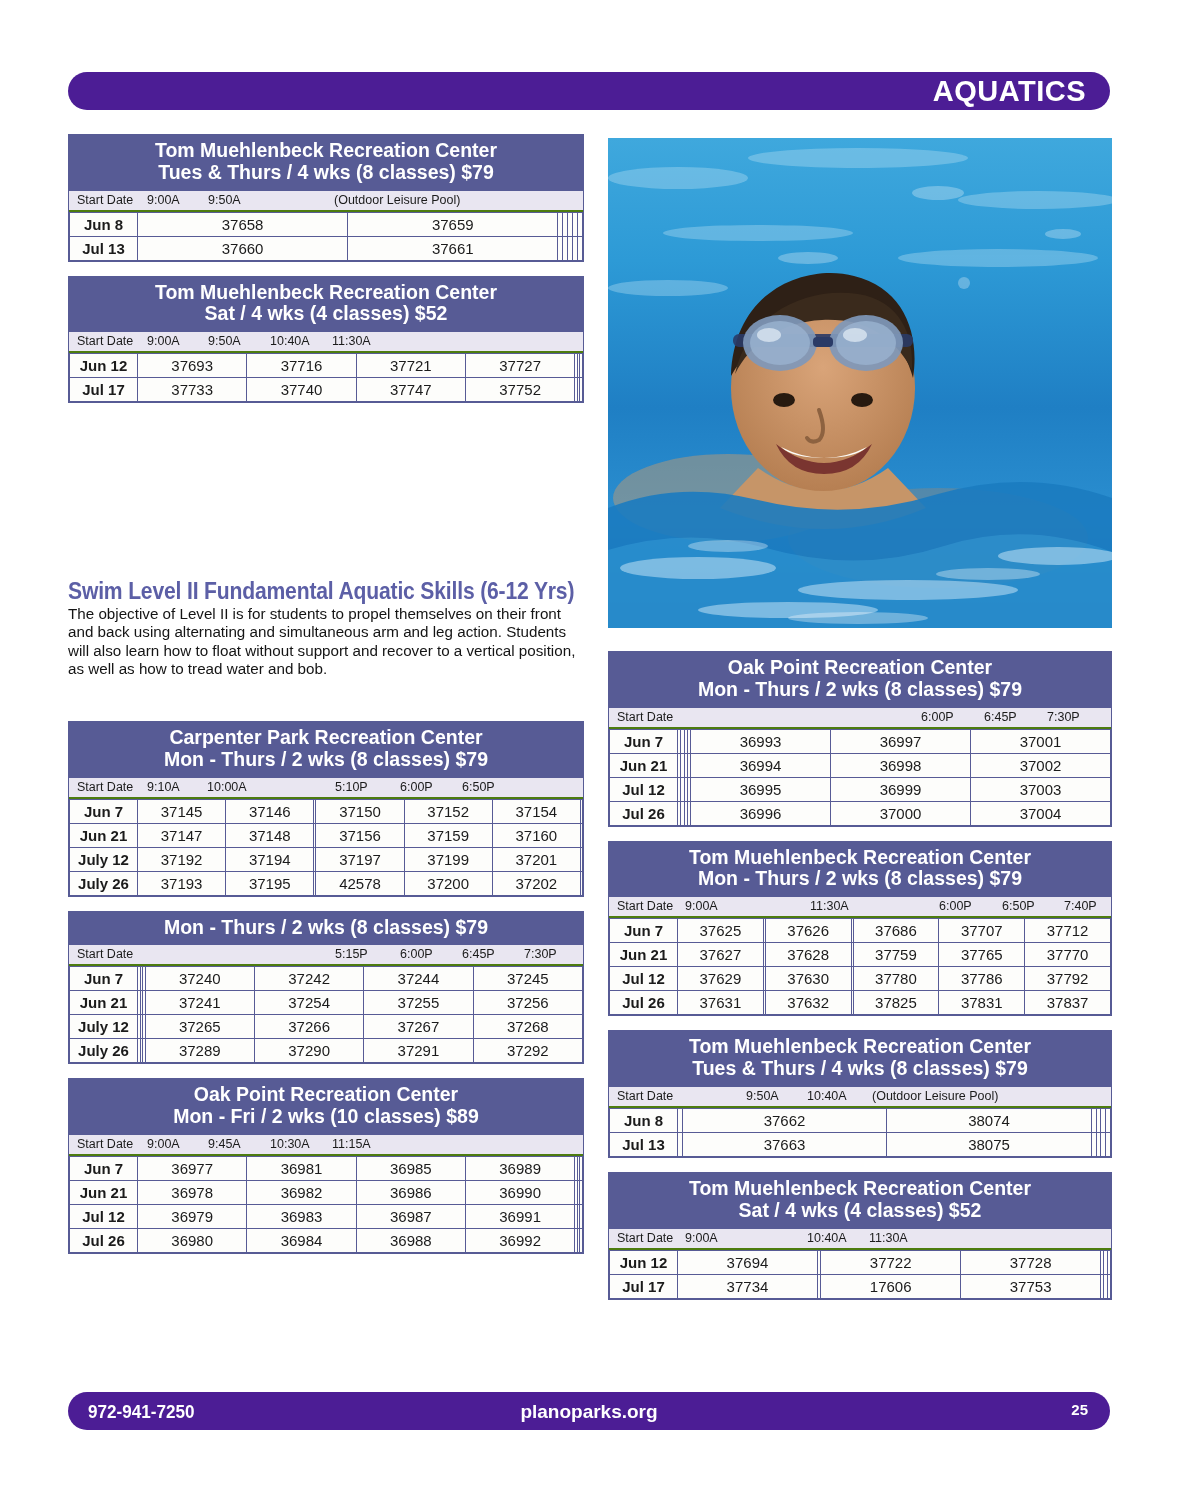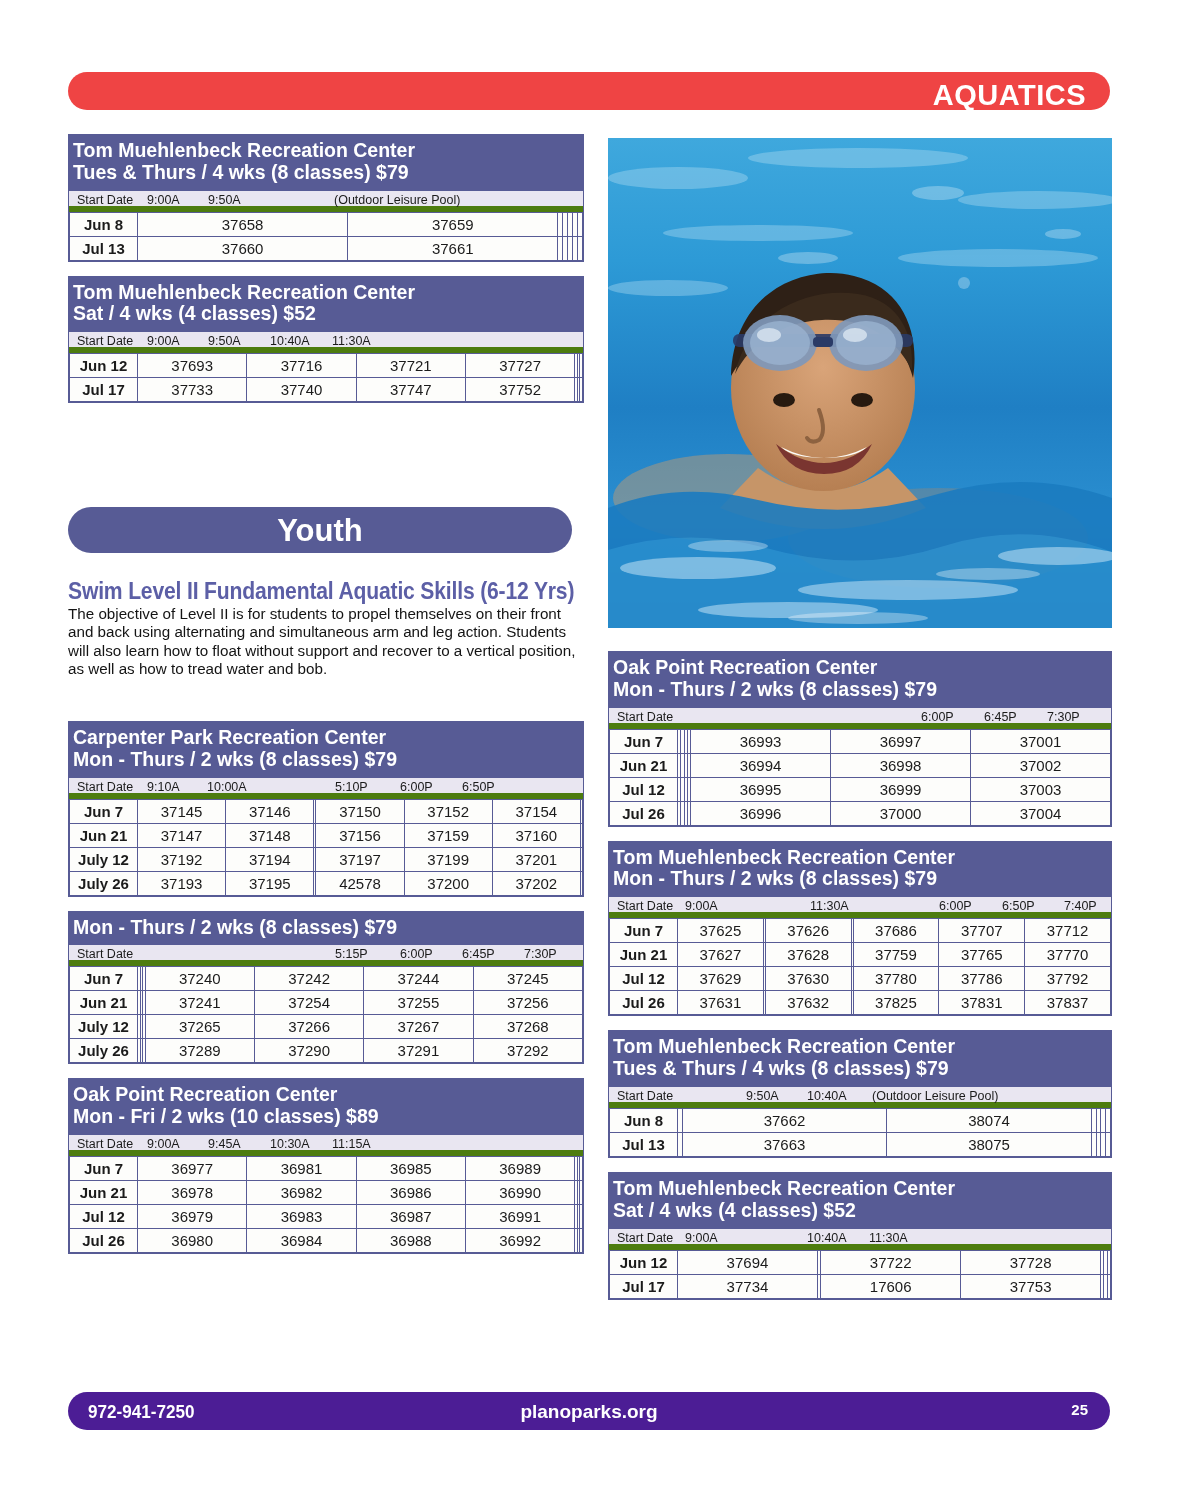--- a/index.html
+++ b/index.html
@@ -21,24 +21,24 @@
     background: #ffffff;
   }
 
   
   .header-bar {
     position: absolute;
     left: 68px;
     top: 72px;
     width: 1042px;
     height: 38px;
-    background: #ef4444;
+    background: #4c1d95;
     border-radius: 19px;
     display: flex;
-    align-items: flex-end;
+    align-items: center;
     justify-content: flex-end;
   }
   .header-title {
     color: #ffffff;
     font-size: 29px;
     font-weight: bold;
     letter-spacing: 0.5px;
     padding-right: 24px;
     line-height: 1;
   }
@@ -72,33 +72,34 @@
   
   .sched {
     width: 100%;
     margin-bottom: 14px;
     border: 1px solid #575b95;
     background: #fdfdfc;
   }
   .sched-title {
     background: #575b95;
     color: #ffffff;
+    text-align: center;
     font-weight: bold;
     font-size: 19.5px;
     line-height: 1.12;
     padding: 5px 4px 6px 4px;
   }
   .sched-title .l2 { display: block; }
 
   .sched-head {
     background: #e9e6f1;
     position: relative;
     height: 22px;
     border-top: 1px solid #575b95;
-    border-bottom: 6px solid #4d7c0f;
+    border-bottom: 2px solid #4d7c0f;
   }
   .sched-head .hcell {
     position: absolute;
     top: 3px;
     font-size: 12.5px;
     color: #1b1b1b;
     white-space: nowrap;
     line-height: 1.1;
   }
 
@@ -288,23 +289,20 @@
         <ellipse cx="180" cy="472" rx="90" ry="8"></ellipse>
       </g>
       <g opacity="0.33" fill="#ffffff">
         <ellipse cx="120" cy="408" rx="40" ry="6"></ellipse>
         <ellipse cx="380" cy="436" rx="52" ry="6"></ellipse>
         <ellipse cx="250" cy="480" rx="70" ry="6"></ellipse>
       </g>
     </svg>
   </div>
 
-  <div class="section-pill">
-    <span>Youth</span>
-  </div>
 
   <div class="class-block">
     <div class="class-heading">Swim Level II Fundamental Aquatic Skills (6-12 Yrs)</div>
     <div class="class-desc">The objective of Level II is for students to propel themselves on their front and back using alternating and simultaneous arm and leg action. Students will also learn how to float without support and recover to a vertical position, as well as how to tread water and bob.</div>
   </div>
 
   <div class="col-left" id="left-col">
       <div class="sched">
         <div class="sched-title"><span>Tom Muehlenbeck Recreation Center</span><span class="l2">Tues &amp; Thurs / 4 wks (8 classes) $79</span></div>
         <div class="sched-head">

